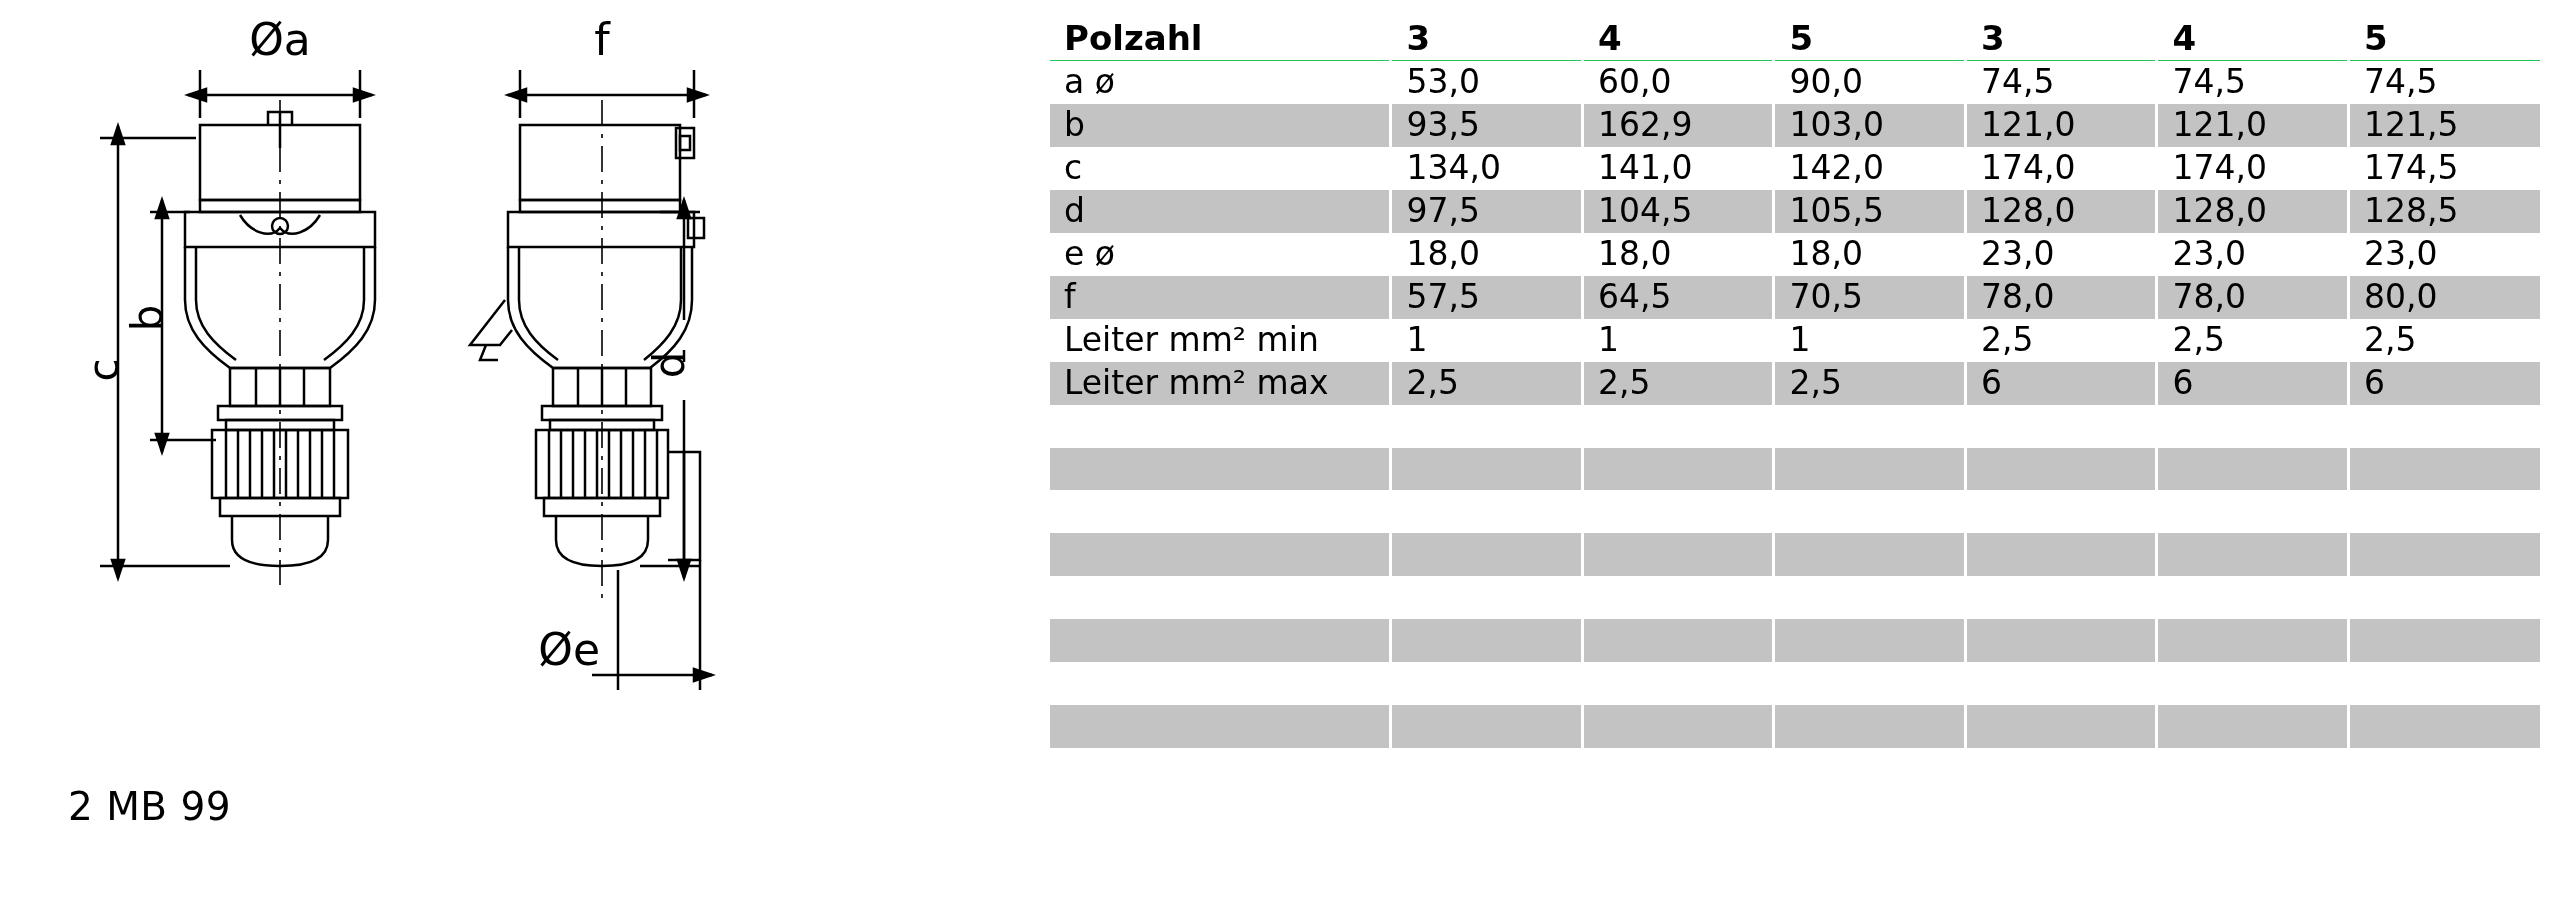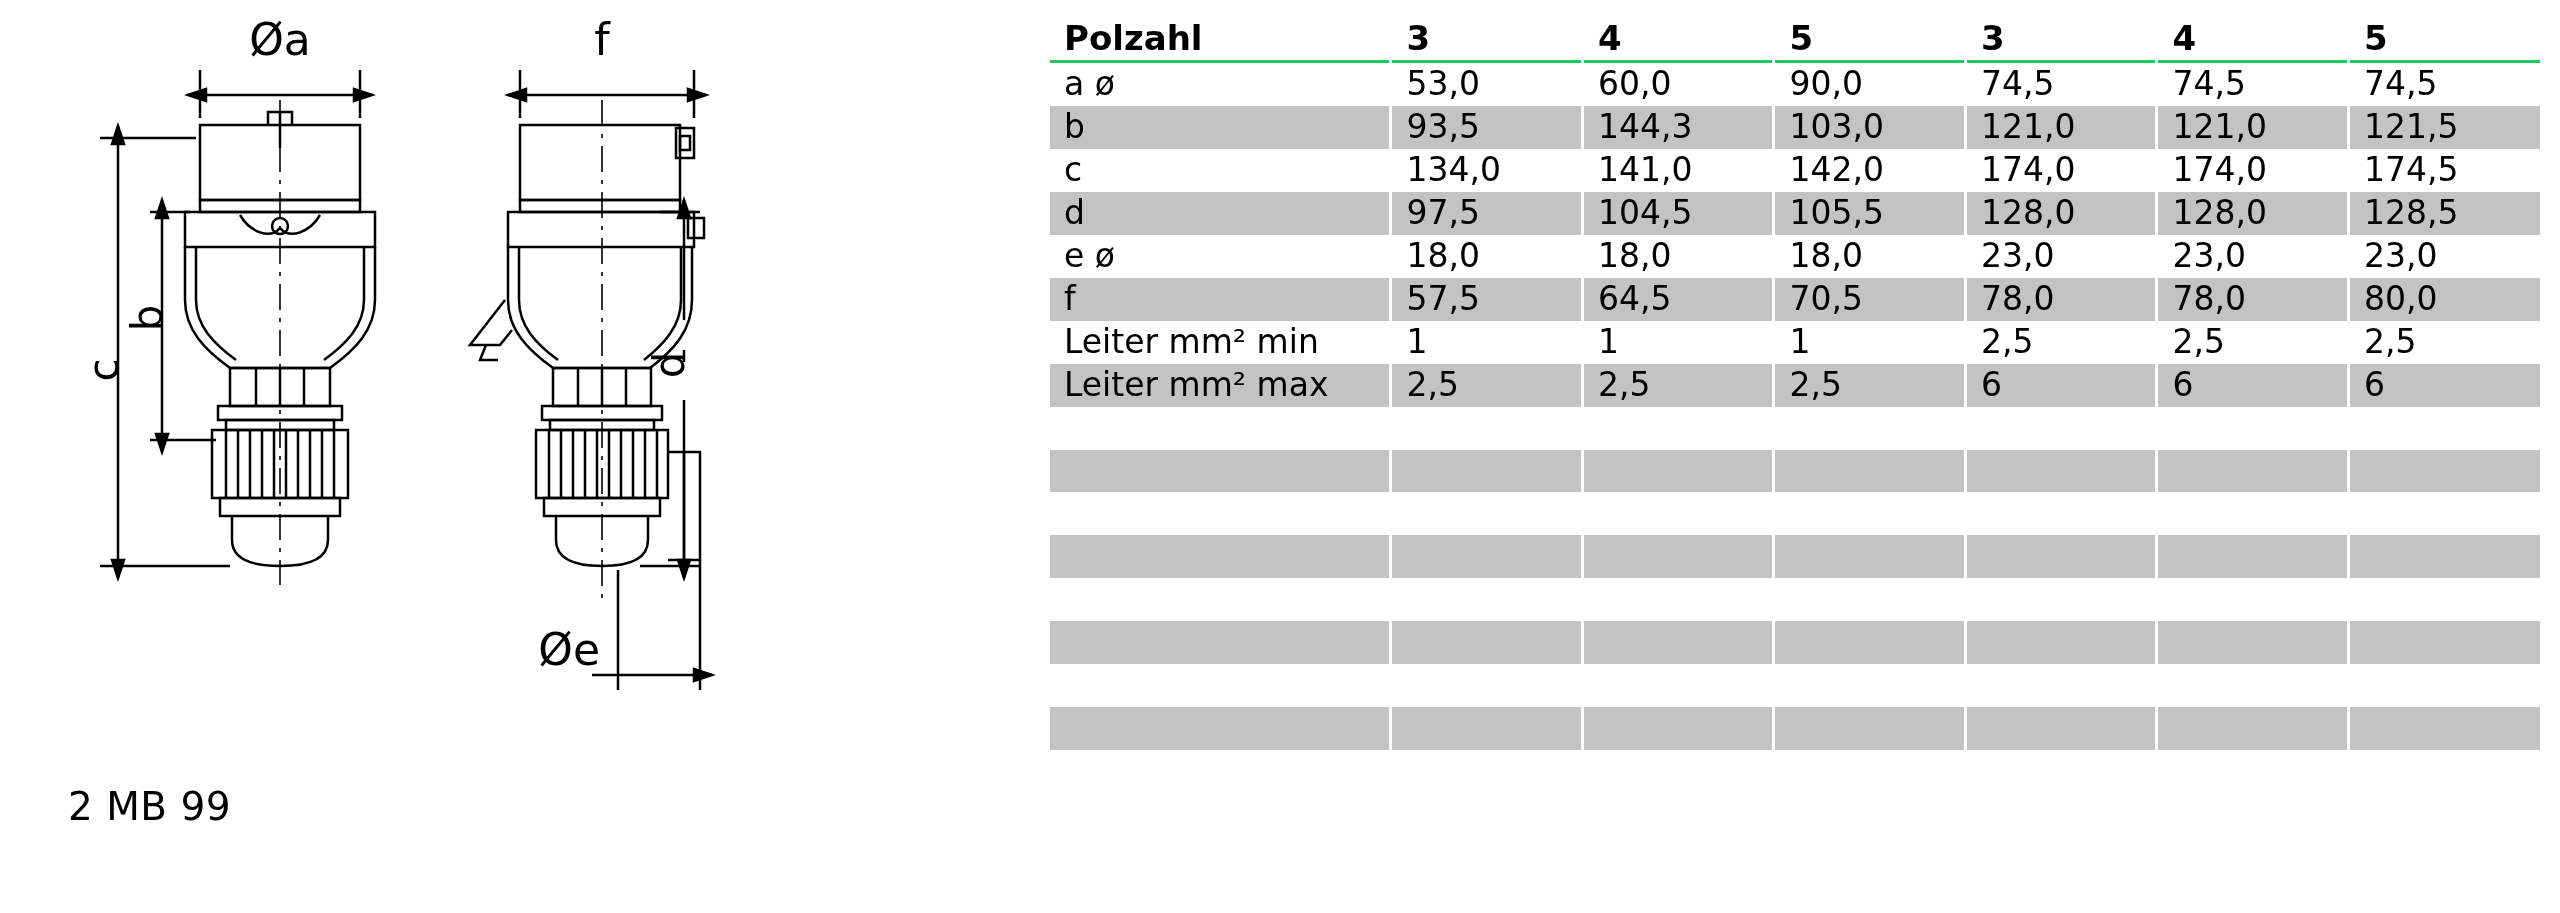--- a/index.html
+++ b/index.html
@@ -72,21 +72,21 @@
     font-weight: bold;
     font-size: 34px;
     padding-bottom: 0;
   }
   tr.head2 th {
     font-weight: bold;
     font-size: 34px;
     padding-top: 0;
   }
   tr.head2 {
-    border-bottom: 3px solid #22c55e;
+    border-bottom: 1px solid #22c55e;
   }
   tr.shaded td {
     background: #c3c3c3;
   }
   tr.blank td {
     height: 42px;
   }
   .spacer-row td { height: 26px; background: #ffffff !important; }
 </style>
 </head>
@@ -259,21 +259,21 @@
             <td>53,0</td>
             <td>60,0</td>
             <td>90,0</td>
             <td>74,5</td>
             <td>74,5</td>
             <td>74,5</td>
           </tr>
           <tr class="shaded">
             <td>b</td>
             <td>93,5</td>
-            <td>144,3</td>
+            <td>162,9</td>
             <td>103,0</td>
             <td>121,0</td>
             <td>121,0</td>
             <td>121,5</td>
           </tr>
           <tr>
             <td>c</td>
             <td>134,0</td>
             <td>141,0</td>
             <td>142,0</td>

